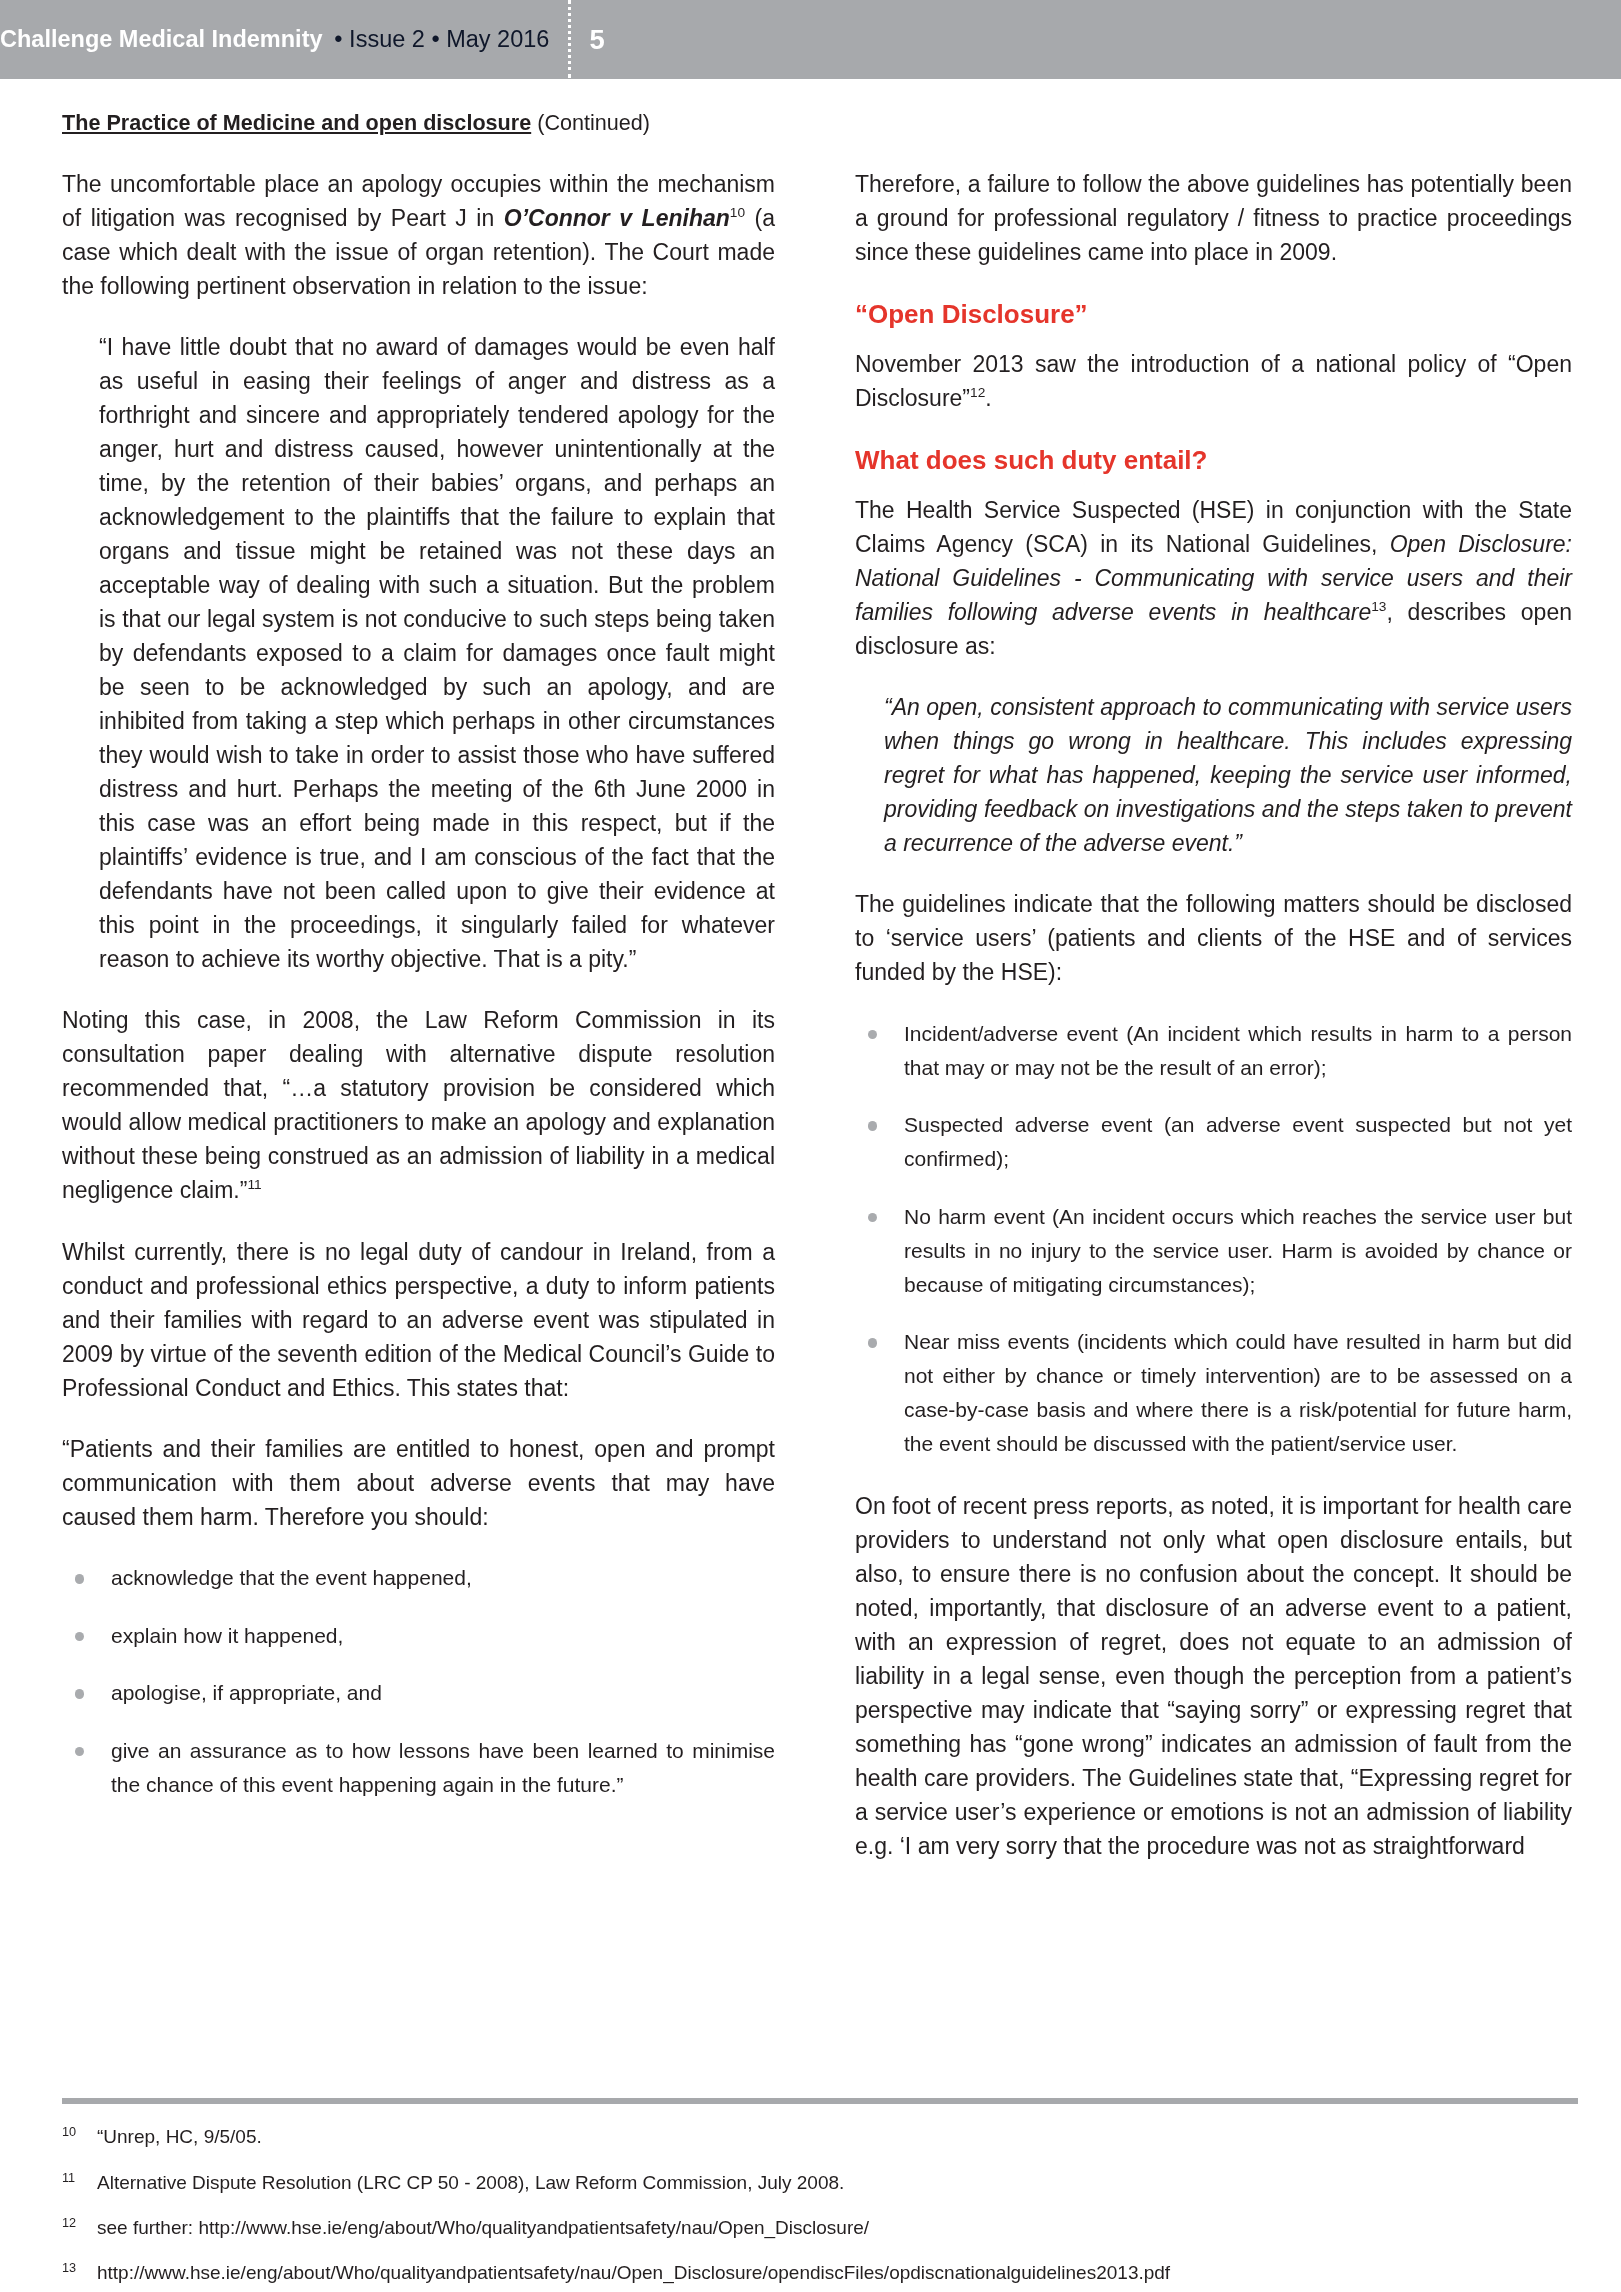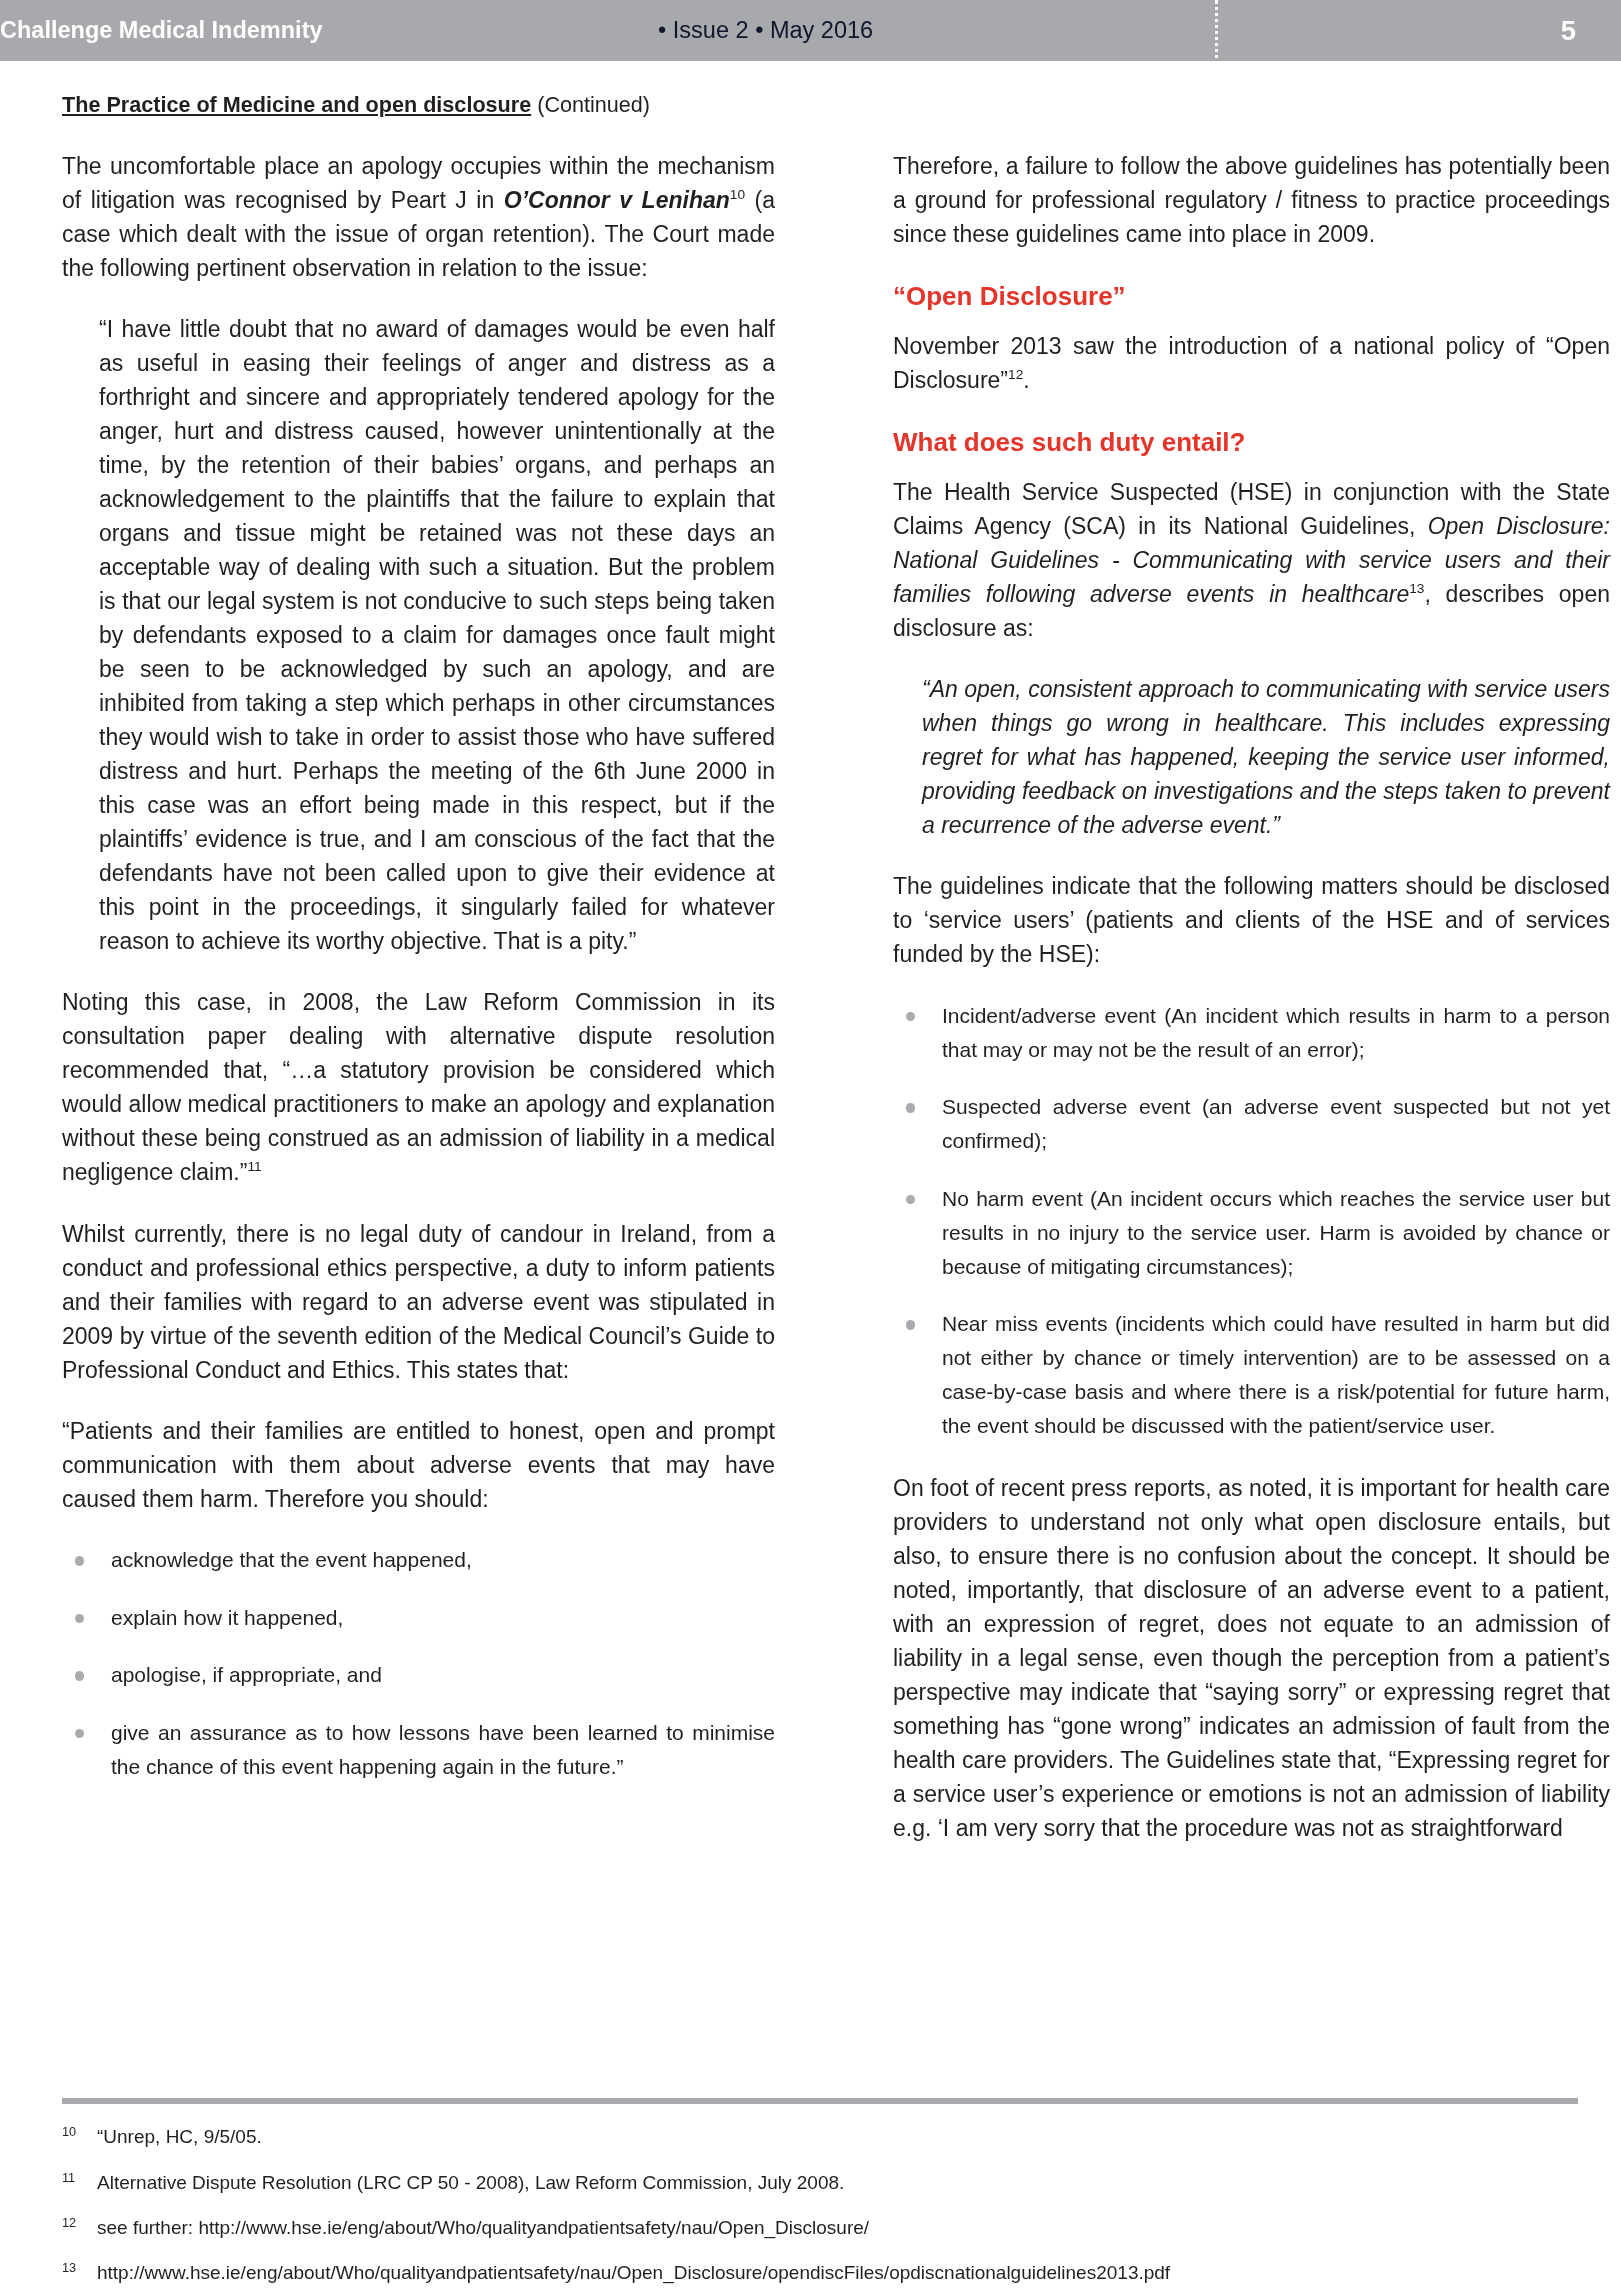--- a/index.html
+++ b/index.html
@@ -7,41 +7,41 @@
   body {
     width: 1621px; height: 2293px;
     background: #ffffff;
     font-family: "Liberation Sans", sans-serif;
     color: #231f20;
     position: relative;
     overflow: hidden;
   }
   
   .topbar {
-    height: 61px;
+    height: 79px;
     background: #a7a9ac;
     display: flex;
     align-items: center;
-    justify-content: space-between;
+    justify-content: flex-start;
     padding-right: 45px;
   }
   .topbar-title { color: #ffffff; font-weight: bold; font-size: 23.5px; }
   .topbar-issue { color: #0f172a; font-size: 23.5px; margin-left: 11.8px; }
   .topbar-divider {
     width: 0; height: 78px;
     border-left: 3.9px dotted #ffffff;
     margin: 0 18.6px;
     align-self: flex-start;
   }
   .topbar-page { color: #ffffff; font-weight: bold; font-size: 27.4px; }
   
   .article-title { margin: 31px 62px 31px; font-size: 21.6px; line-height: 25.5px; }
   .article-title .main { font-weight: bold; text-decoration: underline; }
   
-  .columns { display: flex; padding: 0 43px 0 62px; gap: 118px; }
+  .columns { display: flex; padding: 0 43px 0 62px; gap: 80px; }
   .col-left  { width: 713px; flex: none; }
   .col-right { width: 717px; flex: none; }
   .para {
     font-size: 23px;
     line-height: 34px;
     text-align: justify;
     margin: 0 0 27.4px 0;
   }
   .quote { padding-left: 37px; }
   .red-heading {

